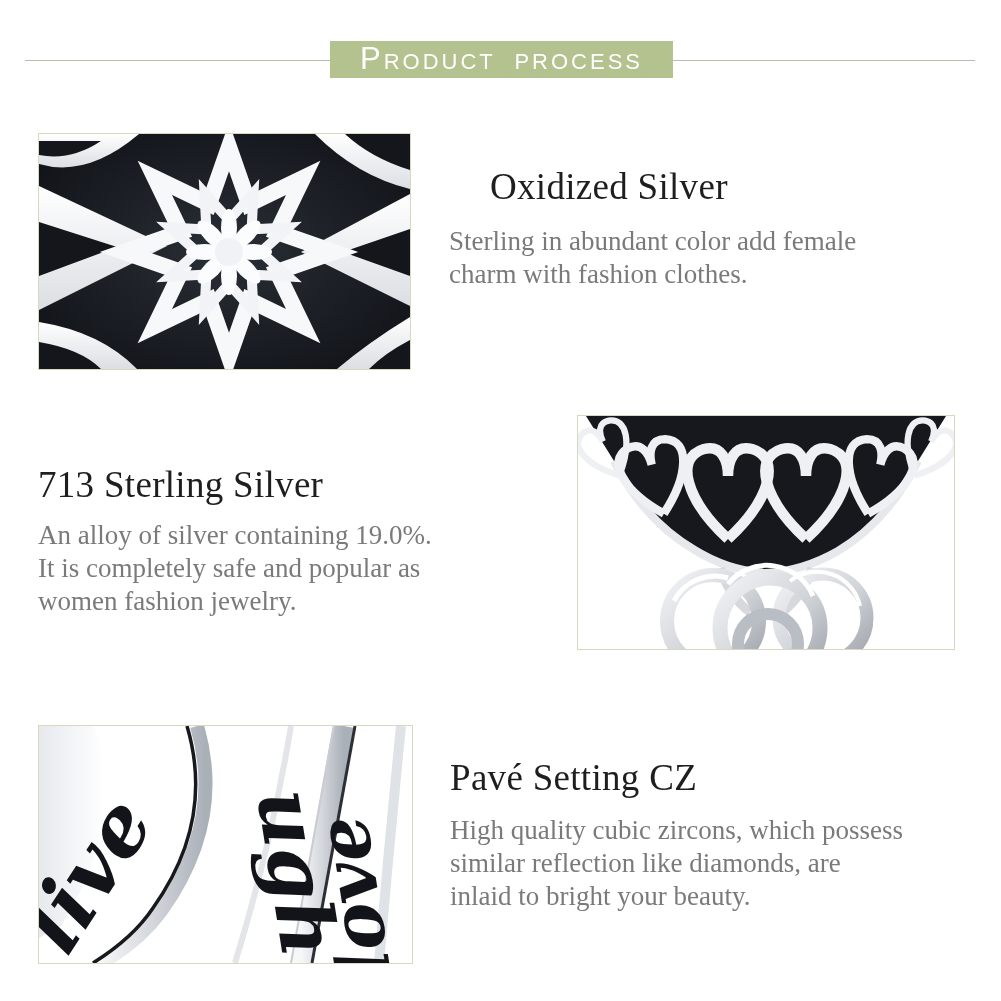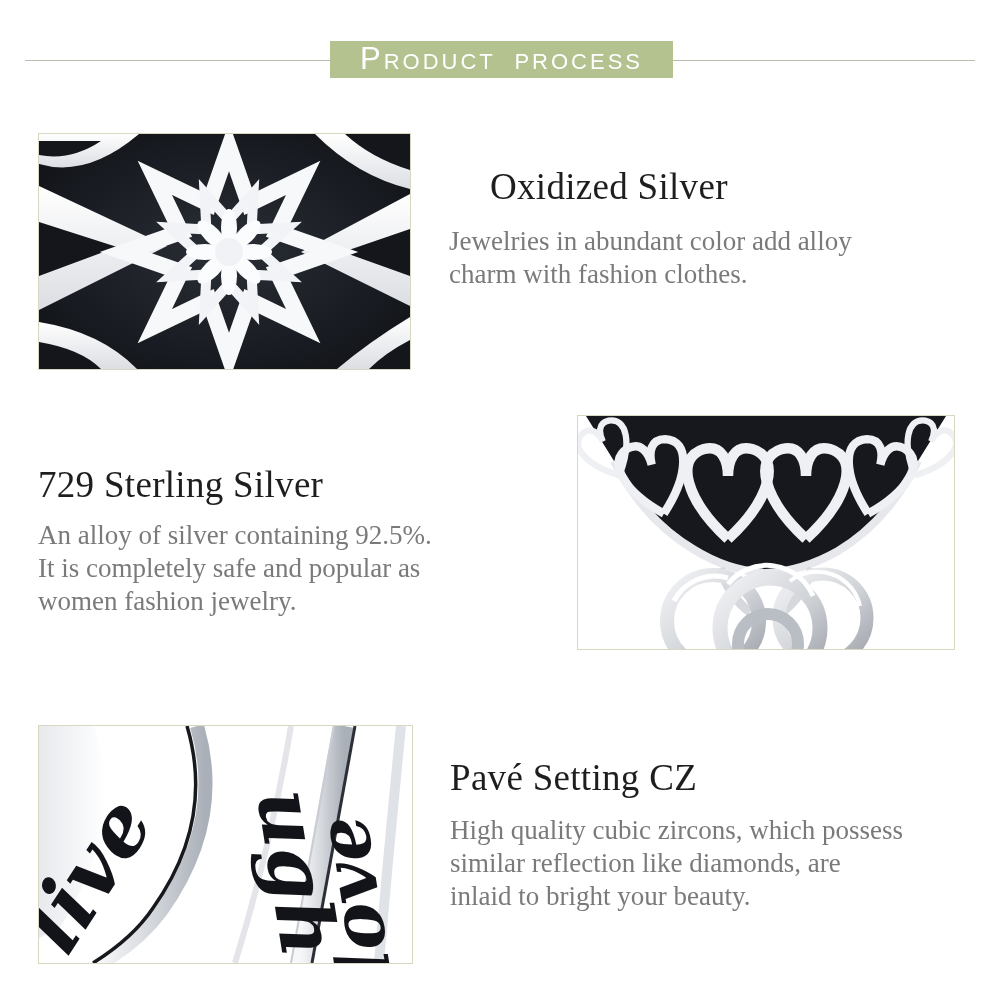--- a/index.html
+++ b/index.html
@@ -104,25 +104,25 @@
         <ellipse cx="214" cy="118" rx="19" ry="8" transform="rotate(135 190 118)"></ellipse>
         <ellipse cx="214" cy="118" rx="19" ry="8" transform="rotate(180 190 118)"></ellipse>
         <ellipse cx="214" cy="118" rx="19" ry="8" transform="rotate(225 190 118)"></ellipse>
         <ellipse cx="214" cy="118" rx="19" ry="8" transform="rotate(270 190 118)"></ellipse>
         <ellipse cx="214" cy="118" rx="19" ry="8" transform="rotate(315 190 118)"></ellipse>
         <circle cx="190" cy="118" r="14" fill="#f1f2f5"></circle>
       </g>
     </svg>
   </div>
   <div class="heading" id="h1">Oxidized Silver</div>
-  <div class="body-text" id="b1">Jewelries in abundant color add alloy
+  <div class="body-text" id="b1">Sterling in abundant color add female
 charm with fashion clothes.</div>
 
-  <div class="heading" id="h2">729 Sterling Silver</div>
-  <div class="body-text" id="b2">An alloy of silver containing 92.5%.
+  <div class="heading" id="h2">713 Sterling Silver</div>
+  <div class="body-text" id="b2">An alloy of silver containing 19.0%.
 It is completely safe and popular as
 women fashion jewelry.</div>
   <div class="section-image" id="img2">
     <svg viewBox="0 0 376 233">
       <defs>
         <linearGradient id="ring2" x1="0" y1="0" x2="1" y2="1">
           <stop offset="0%" stop-color="#f2f3f5"></stop>
           <stop offset="55%" stop-color="#cfd2d7"></stop>
           <stop offset="100%" stop-color="#9ea2a9"></stop>
         </linearGradient>

